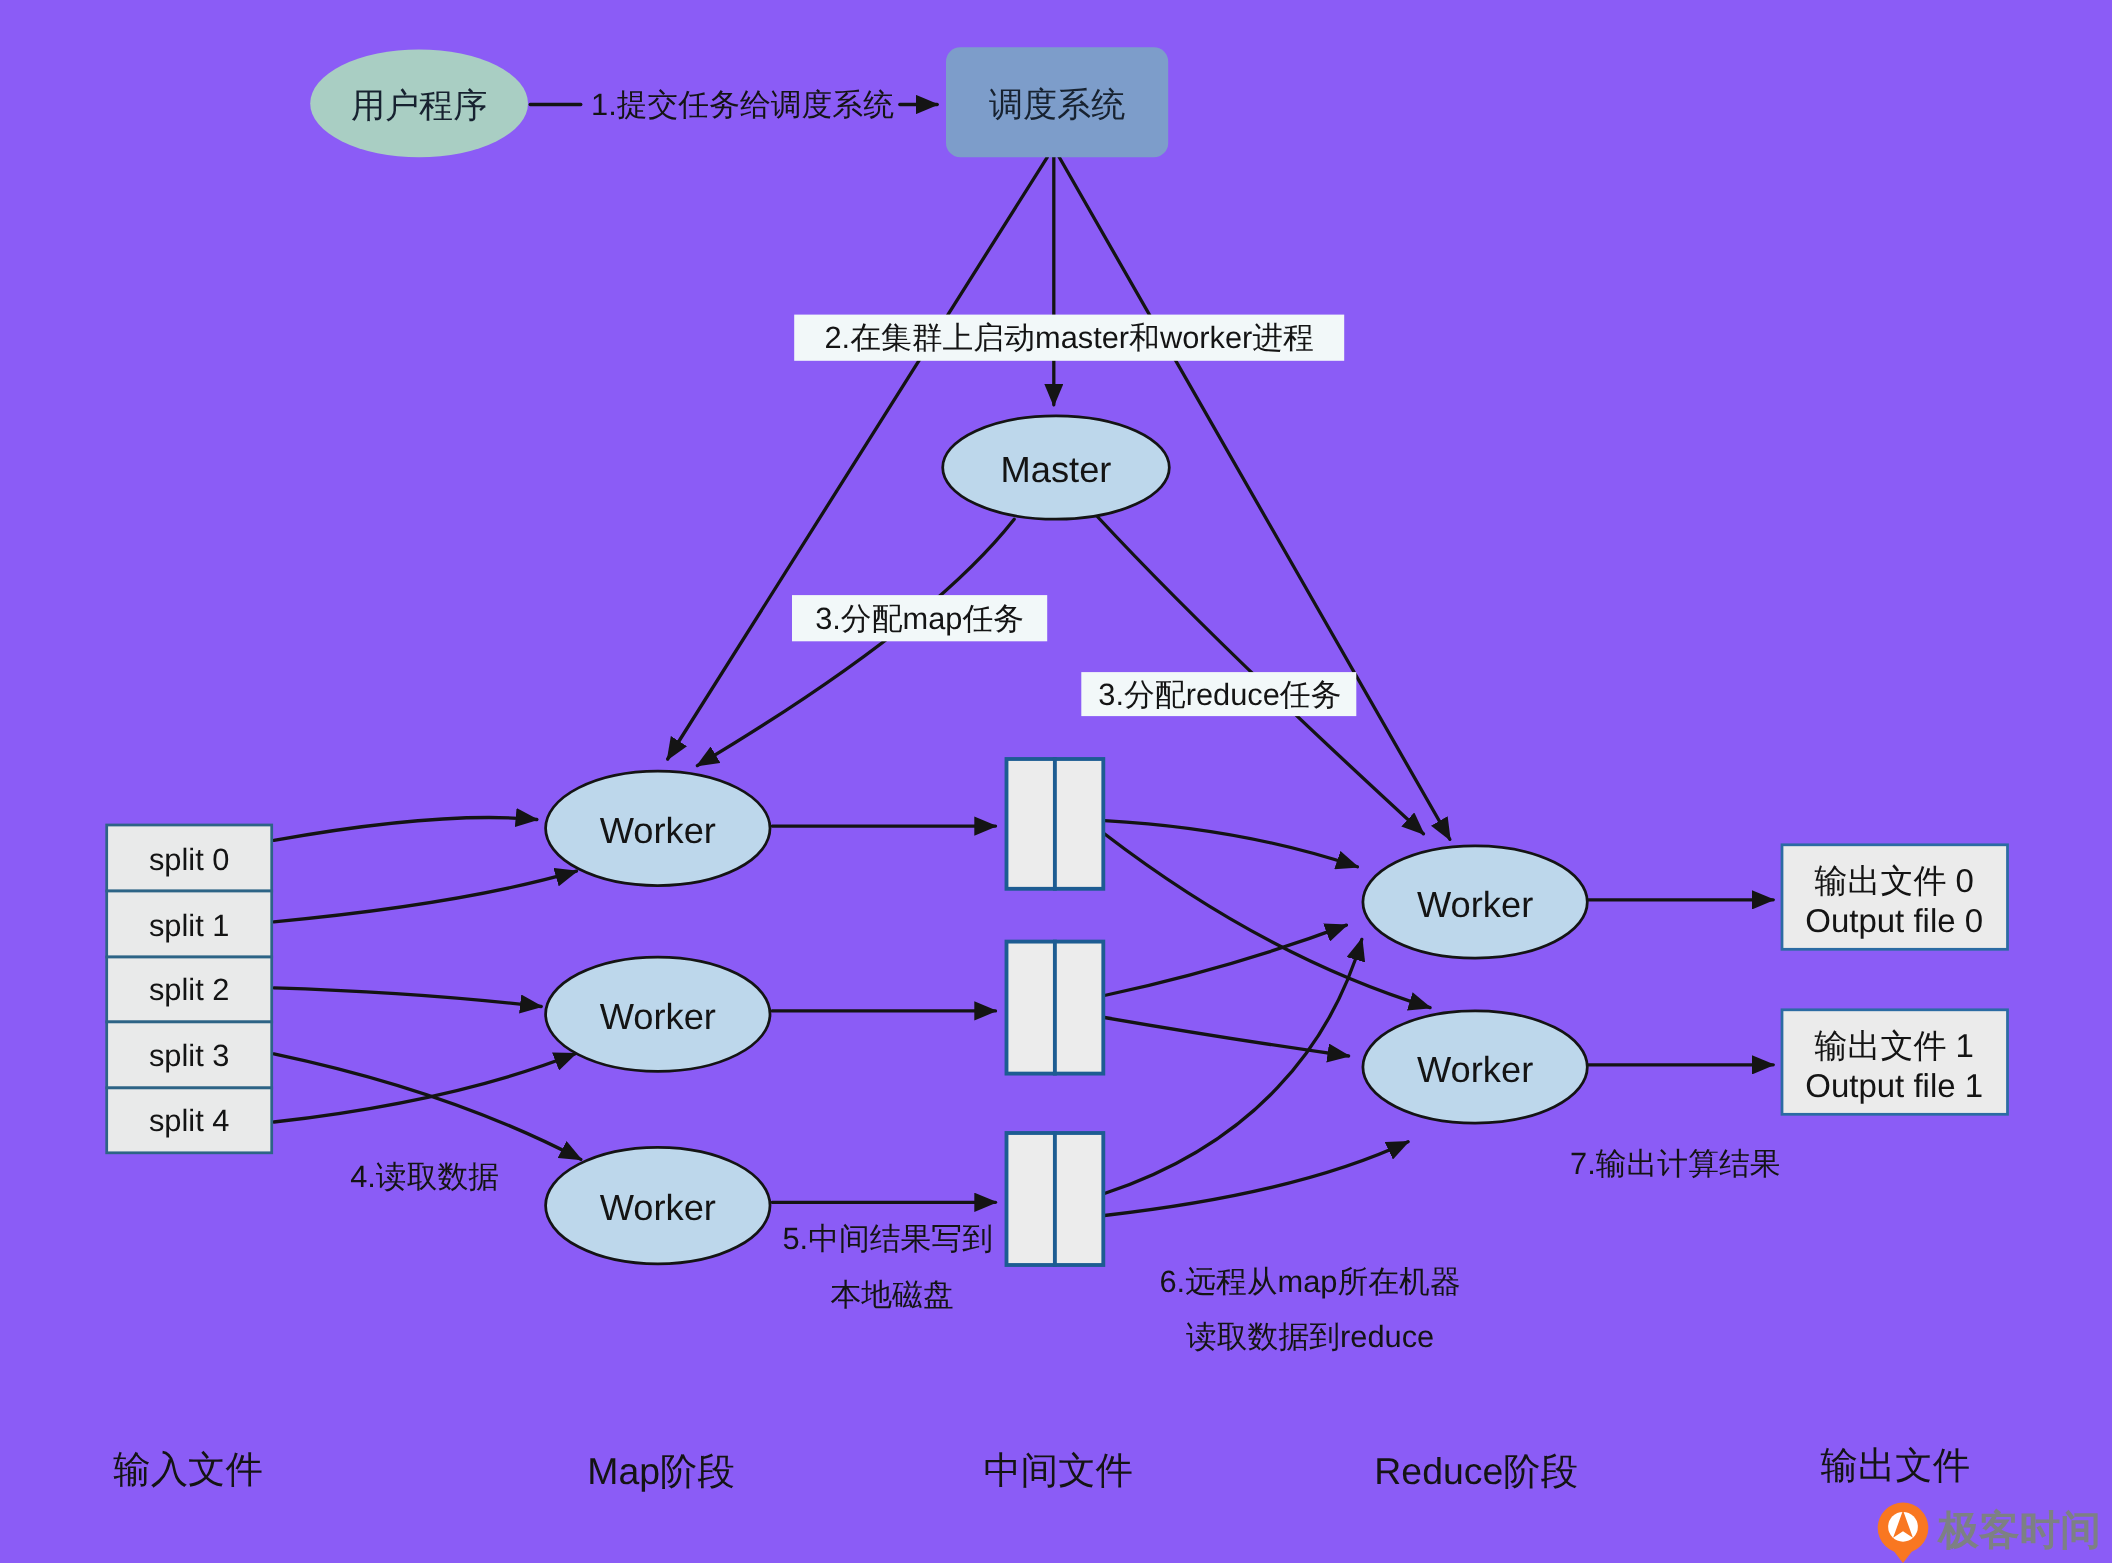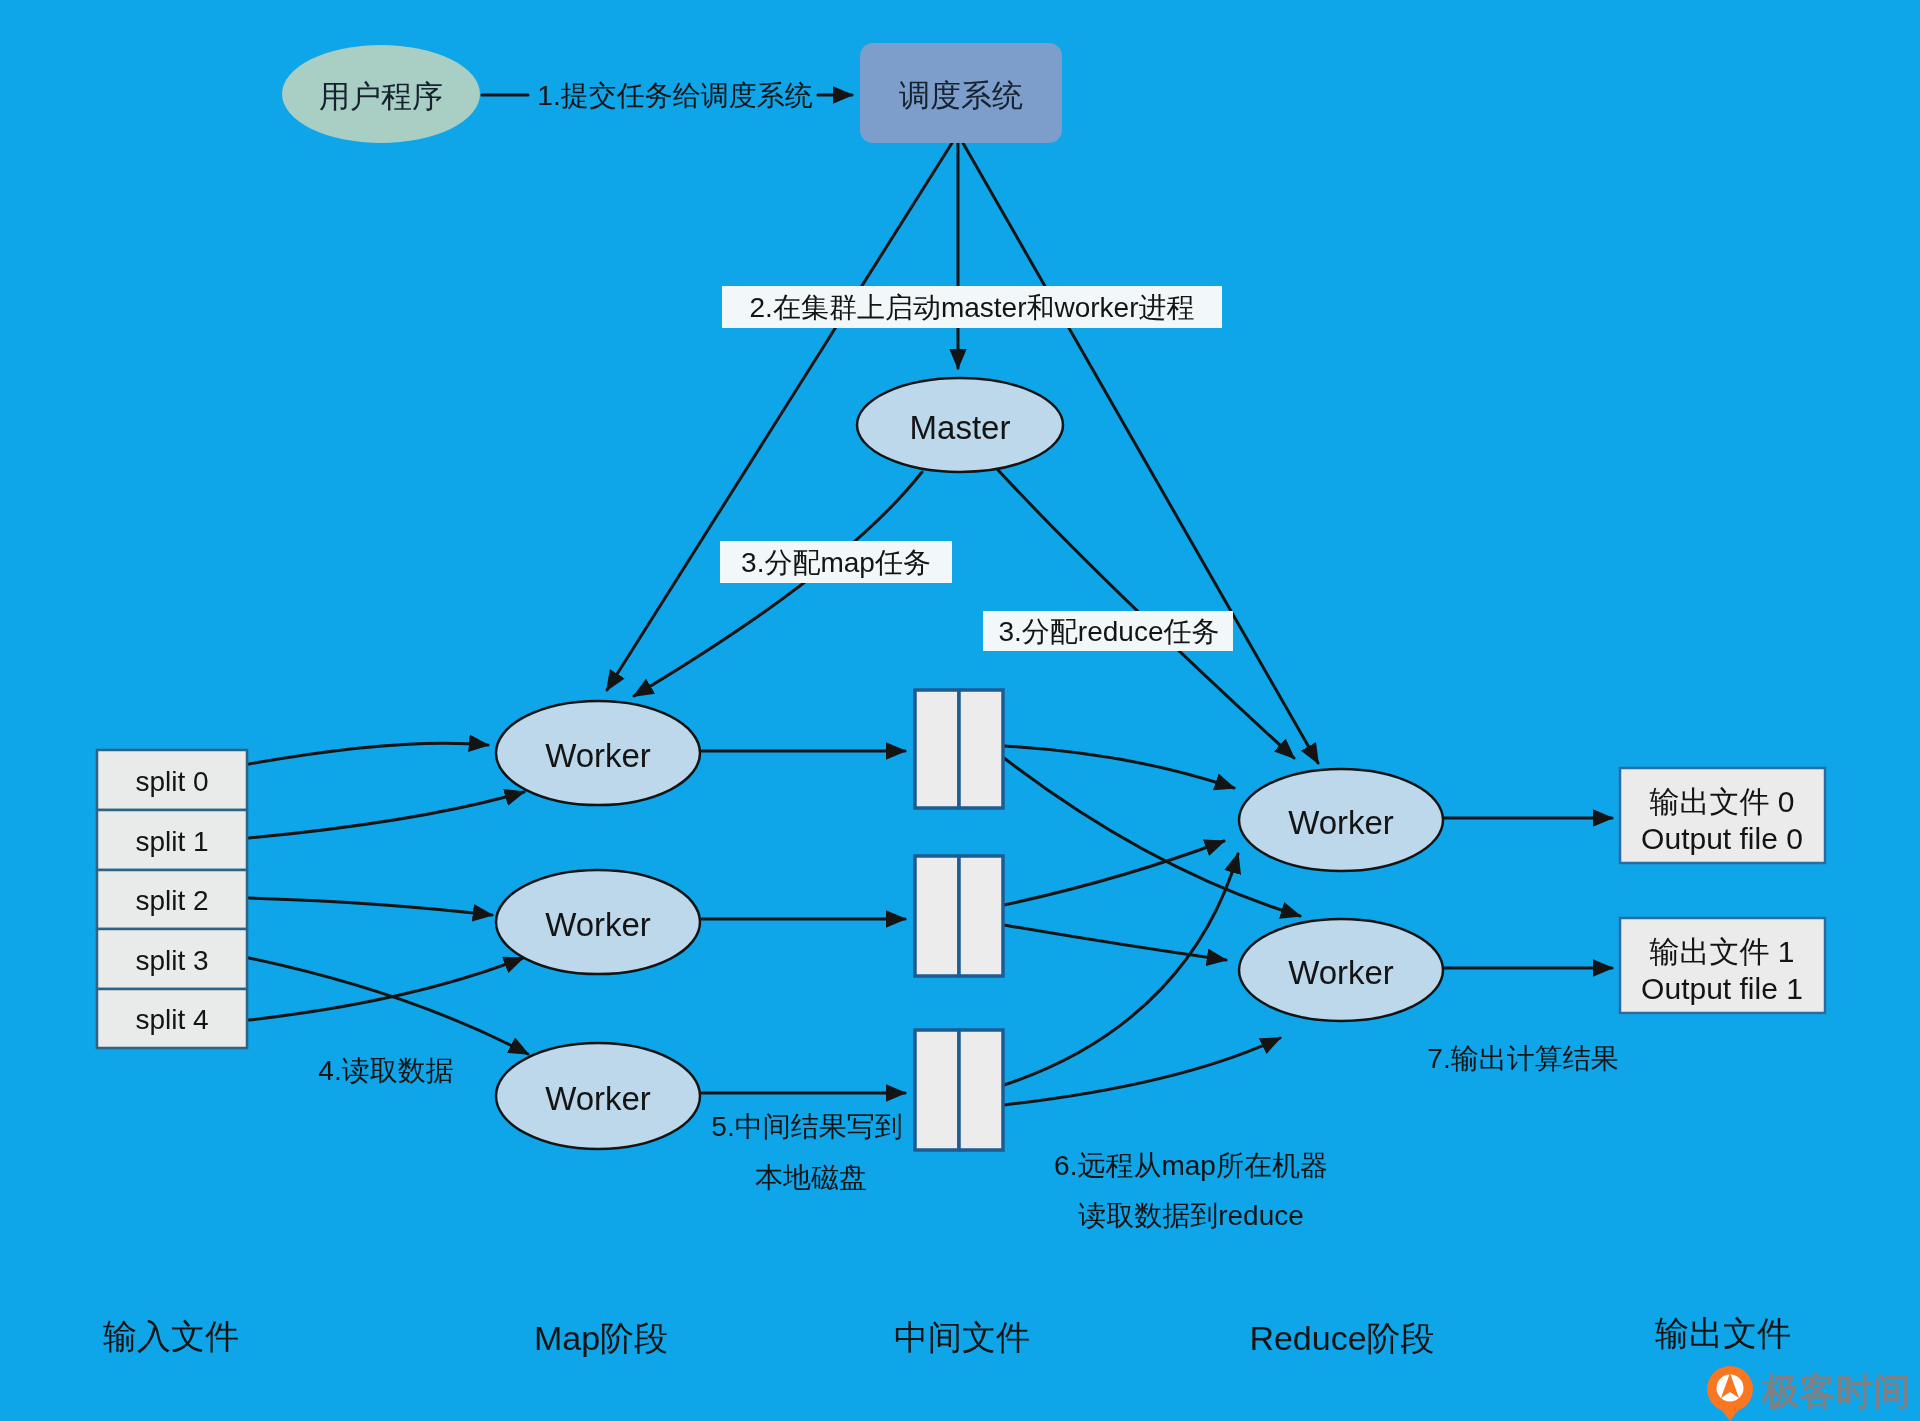--- a/index.html
+++ b/index.html
@@ -5,21 +5,21 @@
   html, body {
     margin: 0;
     padding: 0;
     background: #f2f8f9;
     font-family: "Liberation Sans", sans-serif;
   }
   .stage {
     position: relative;
     width: 1920px;
     height: 1421px;
-    background: #0ea5e9;
+    background: #8b5cf6;
     overflow: hidden;
   }
   svg { display: block; }
 
   .flow       { stroke: #141414; stroke-width: 3; fill: none; stroke-linecap: round; }
   .node-line  { stroke: #141414; stroke-width: 2.5; }
   .lbl        { fill: #141414; font-size: 28px; }
   .node-txt   { fill: #141414; font-size: 33px; }
   .cn-node    { fill: #172230; font-size: 31px; }
   .split-txt  { fill: #141414; font-size: 28px; }

